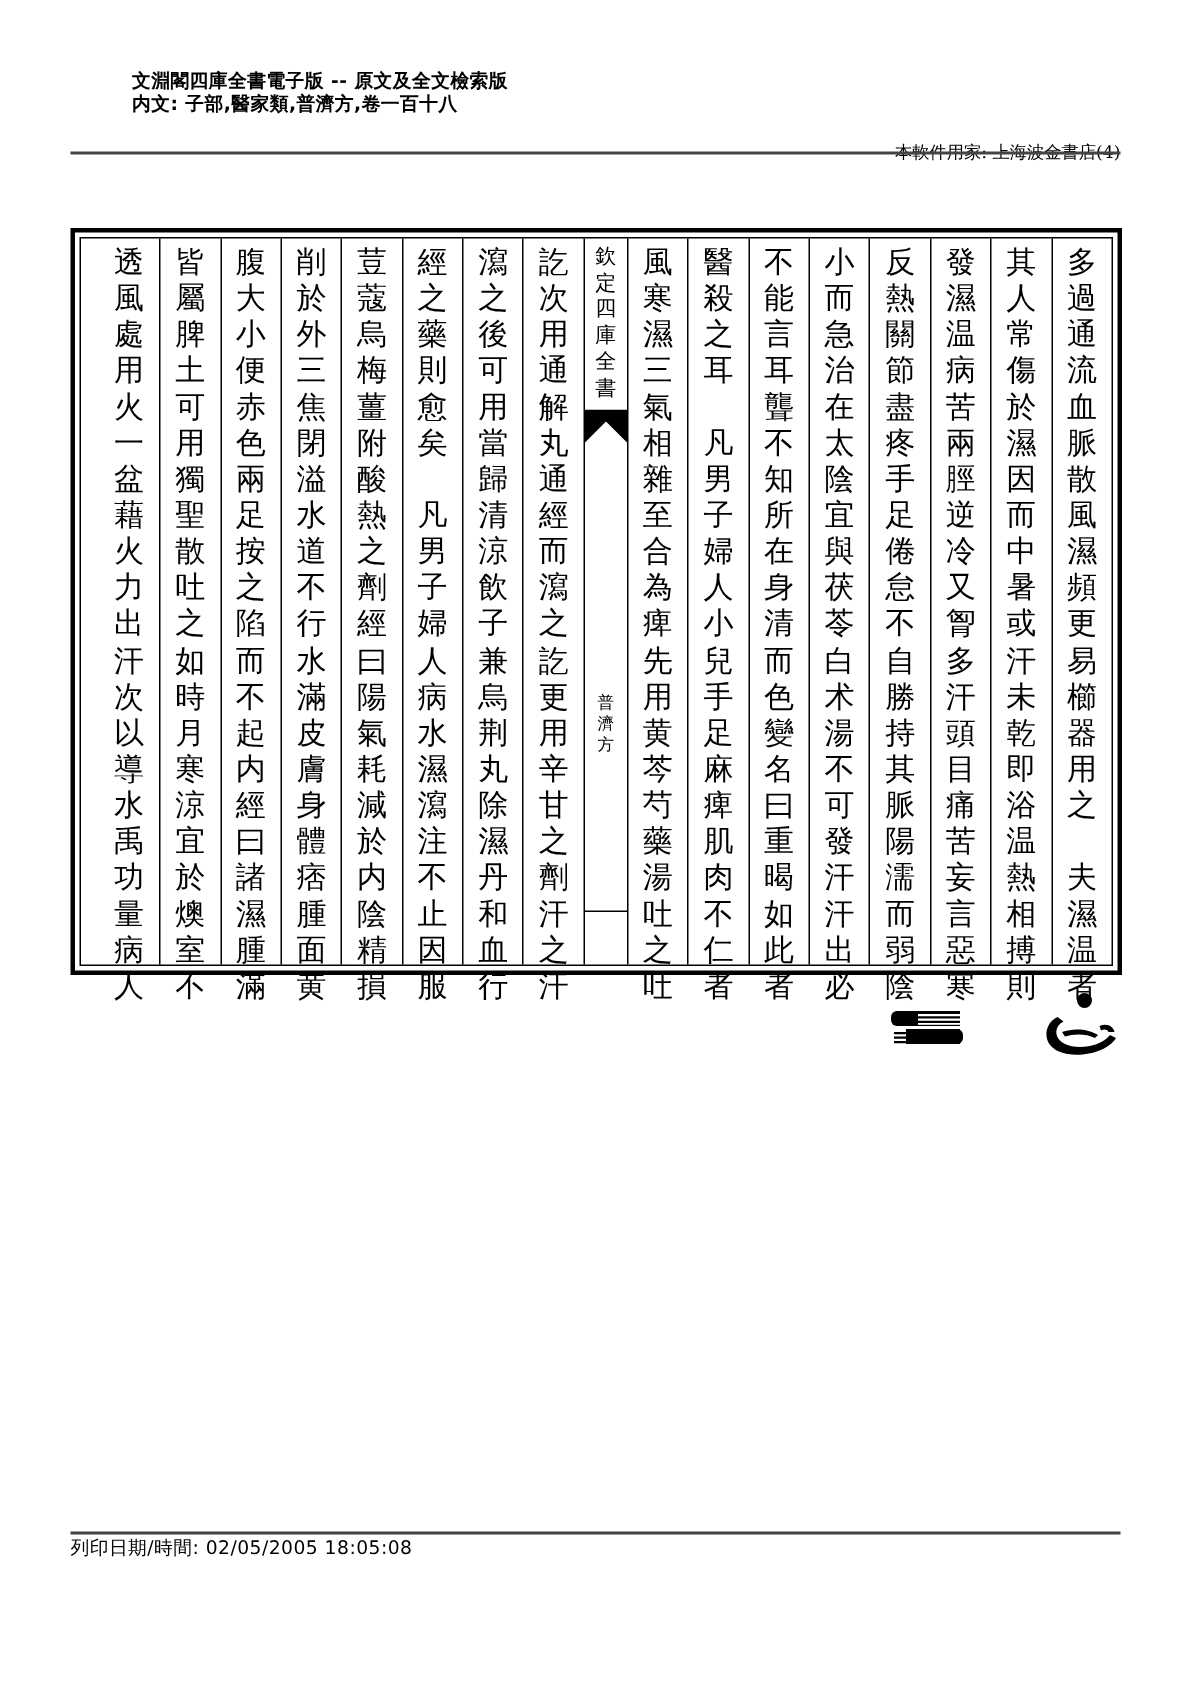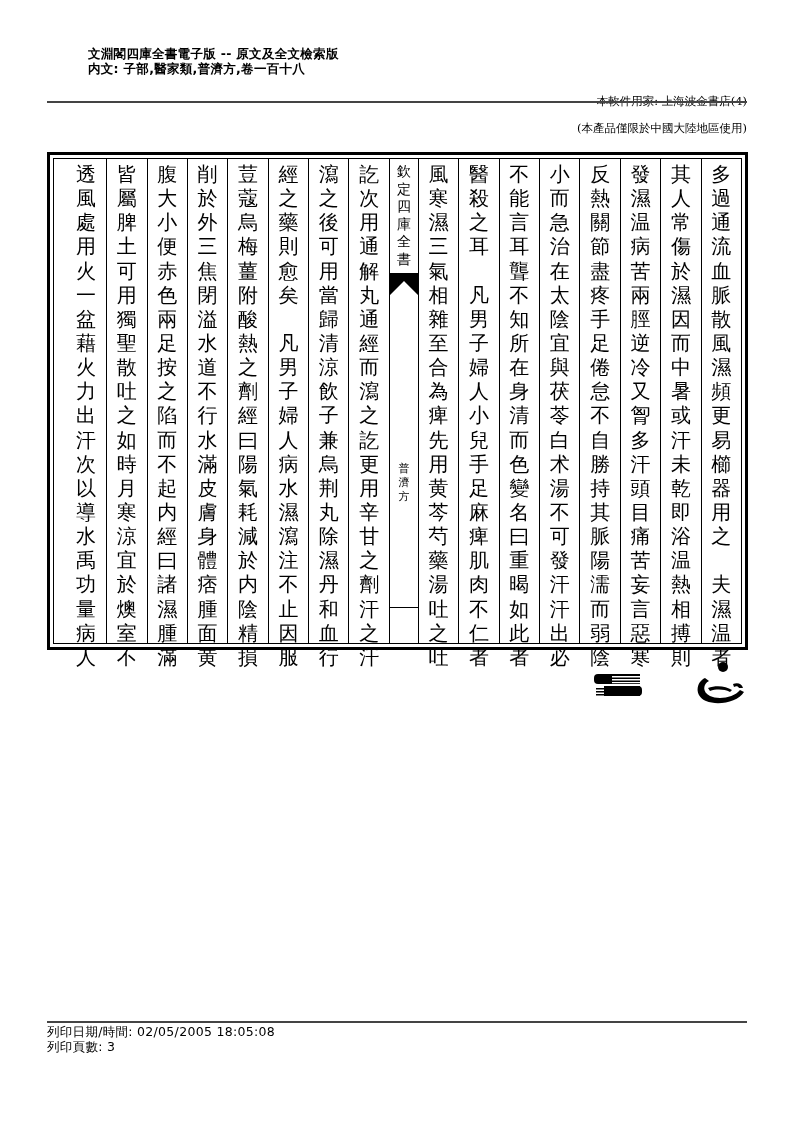--- a/index.html
+++ b/index.html
@@ -32,21 +32,20 @@
 </style>
 </head>
 <body>
 
 <div class="hdr-left">
   <div>文淵閣四庫全書電子版 -- 原文及全文檢索版</div>
   <div>内文: 子部,醫家類,普濟方,卷一百十八</div>
 </div>
 <div class="hdr-right">
   <div>本軟件用家: 上海波金書店(4)</div>
-  <div>(本產品僅限於中國大陸地區使用)</div>
 </div>
 <div class="hdr-rule"></div>
 
 <div class="frame">
   <div class="frame-inner">
     <div class="cols" id="cols">
         <div class="col" style="border-left: 1px solid rgb(0, 0, 0);">
           <span class="ch">多</span>
           <span class="ch">過</span>
           <span class="ch">通</span>
@@ -454,14 +453,13 @@
     <circle cx="131" cy="7" r="5" fill="#000"></circle>
     <path d="M113 18 C 104 22, 102 36, 114 41 C 126 46, 146 42, 152 32 L 148 30 C 142 38, 126 40, 118 36 C 110 32, 111 24, 117 21 Z" fill="#000"></path>
     <path d="M116 28 C 124 25, 134 26, 140 30 L 138 32 C 132 29, 124 29, 118 31 Z" fill="#000"></path>
     <path d="M141 24 C 146 22, 150 24, 151 28 L 147 28 C 146 26, 144 26, 142 27 Z" fill="#000"></path>
   </g>
 </svg>
 
 <div class="ftr-rule"></div>
 <div class="ftr">
   <div>列印日期/時間: 02/05/2005 18:05:08</div>
-  <div>列印頁數: 3</div>
 </div>
 
 </body></html>

